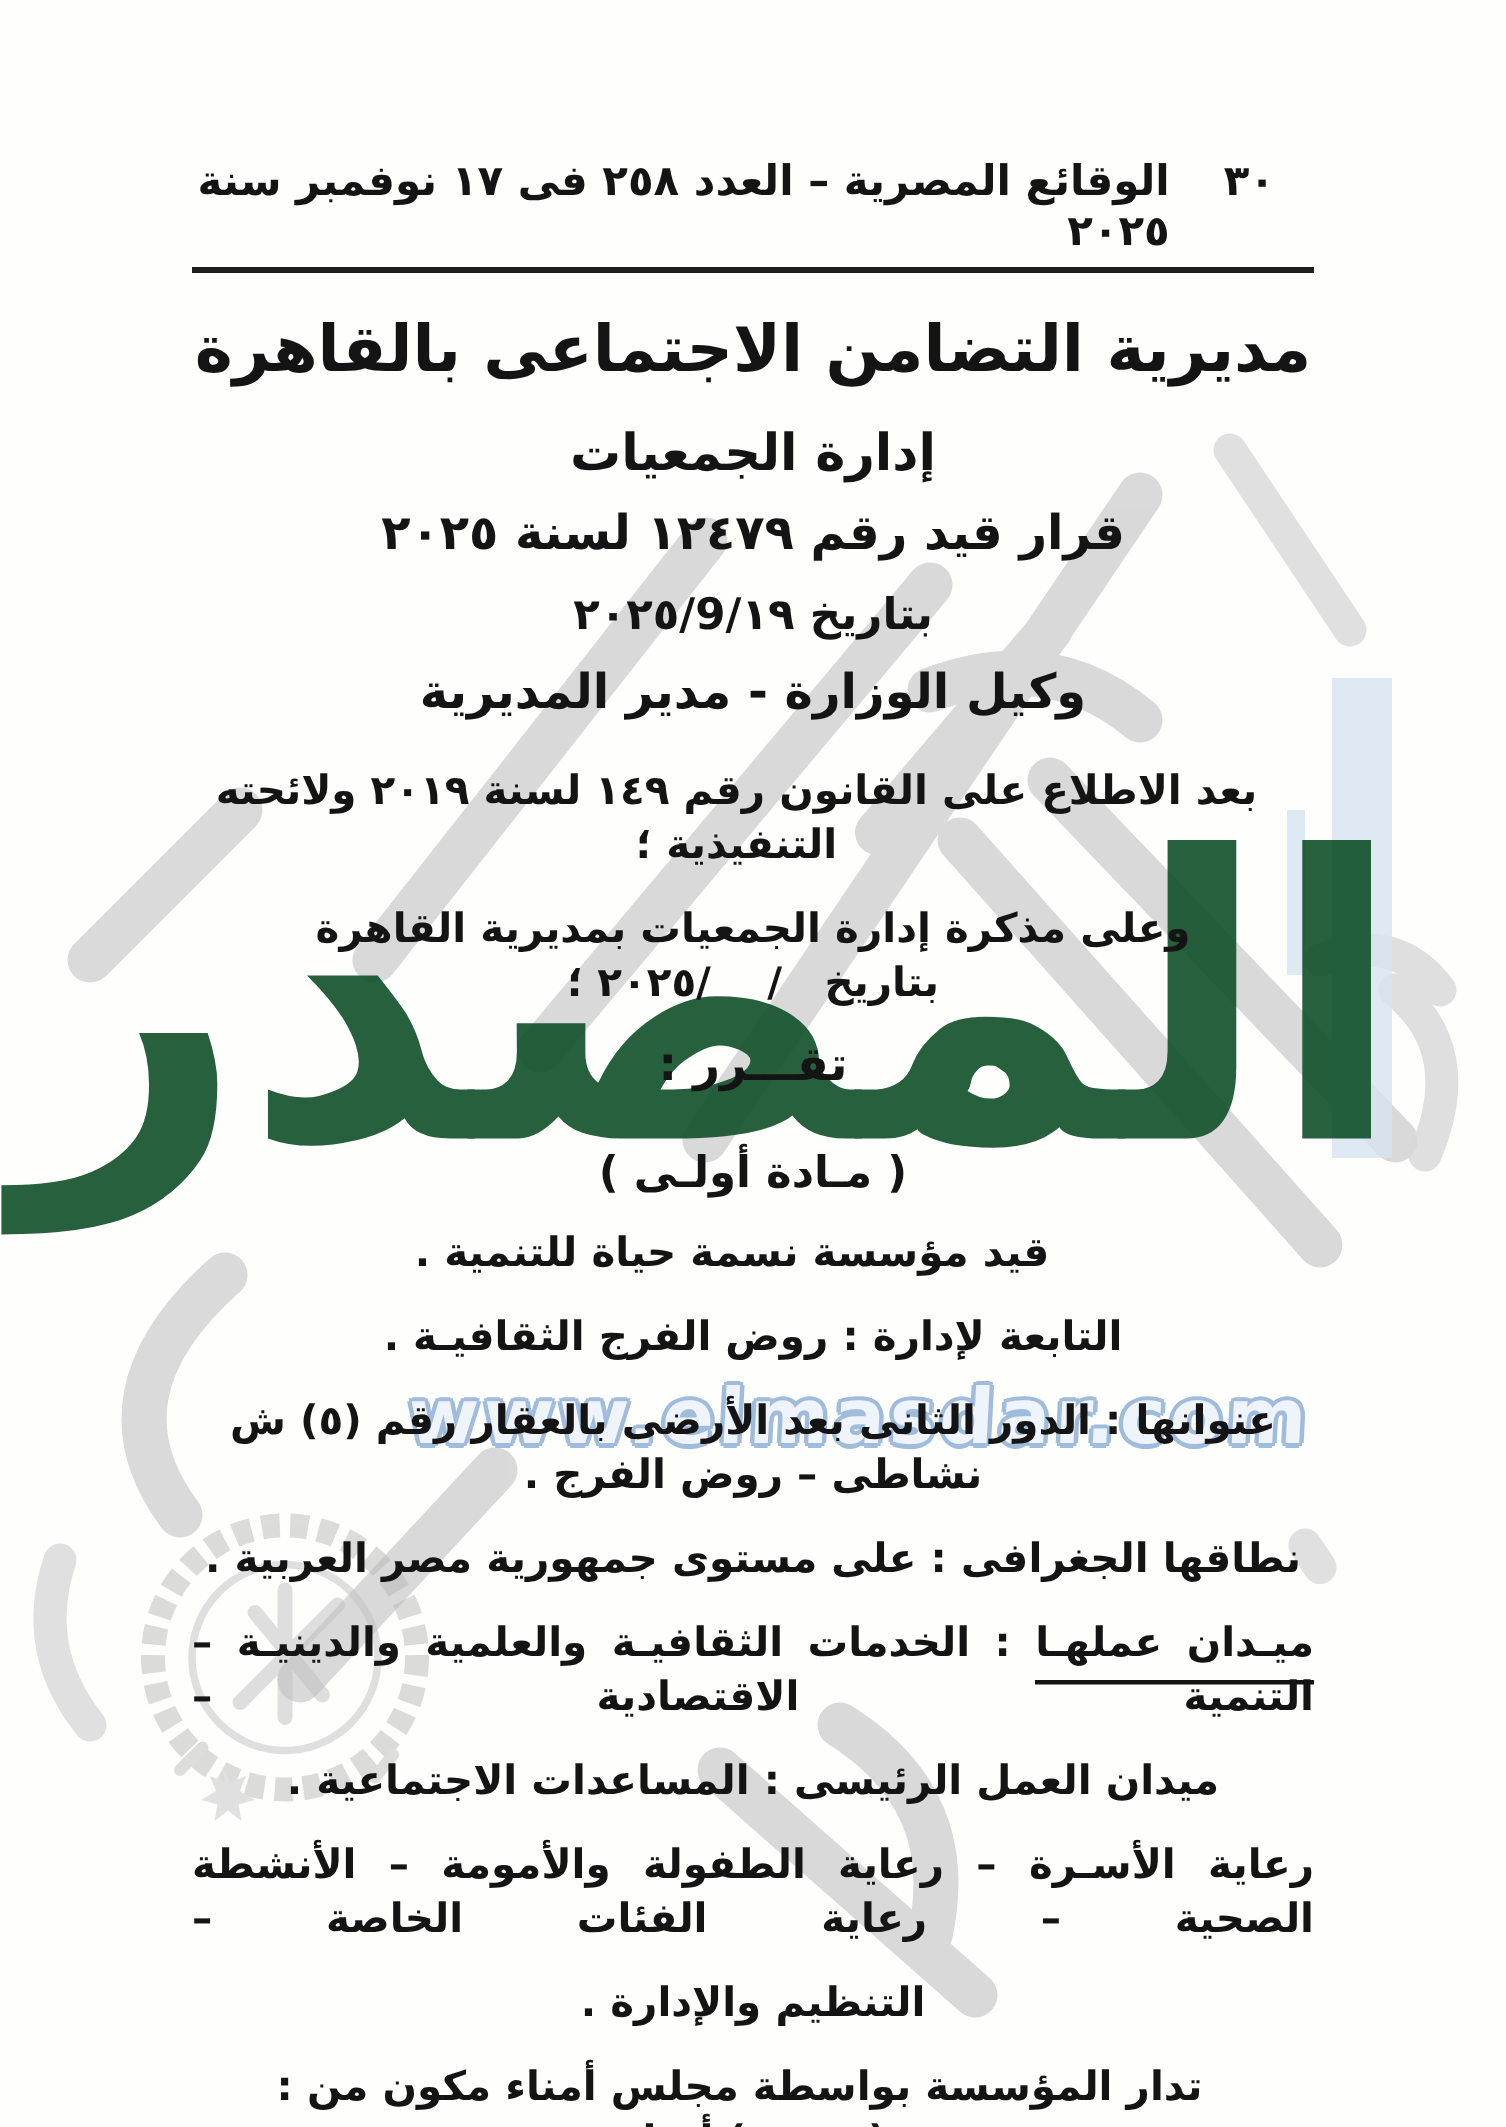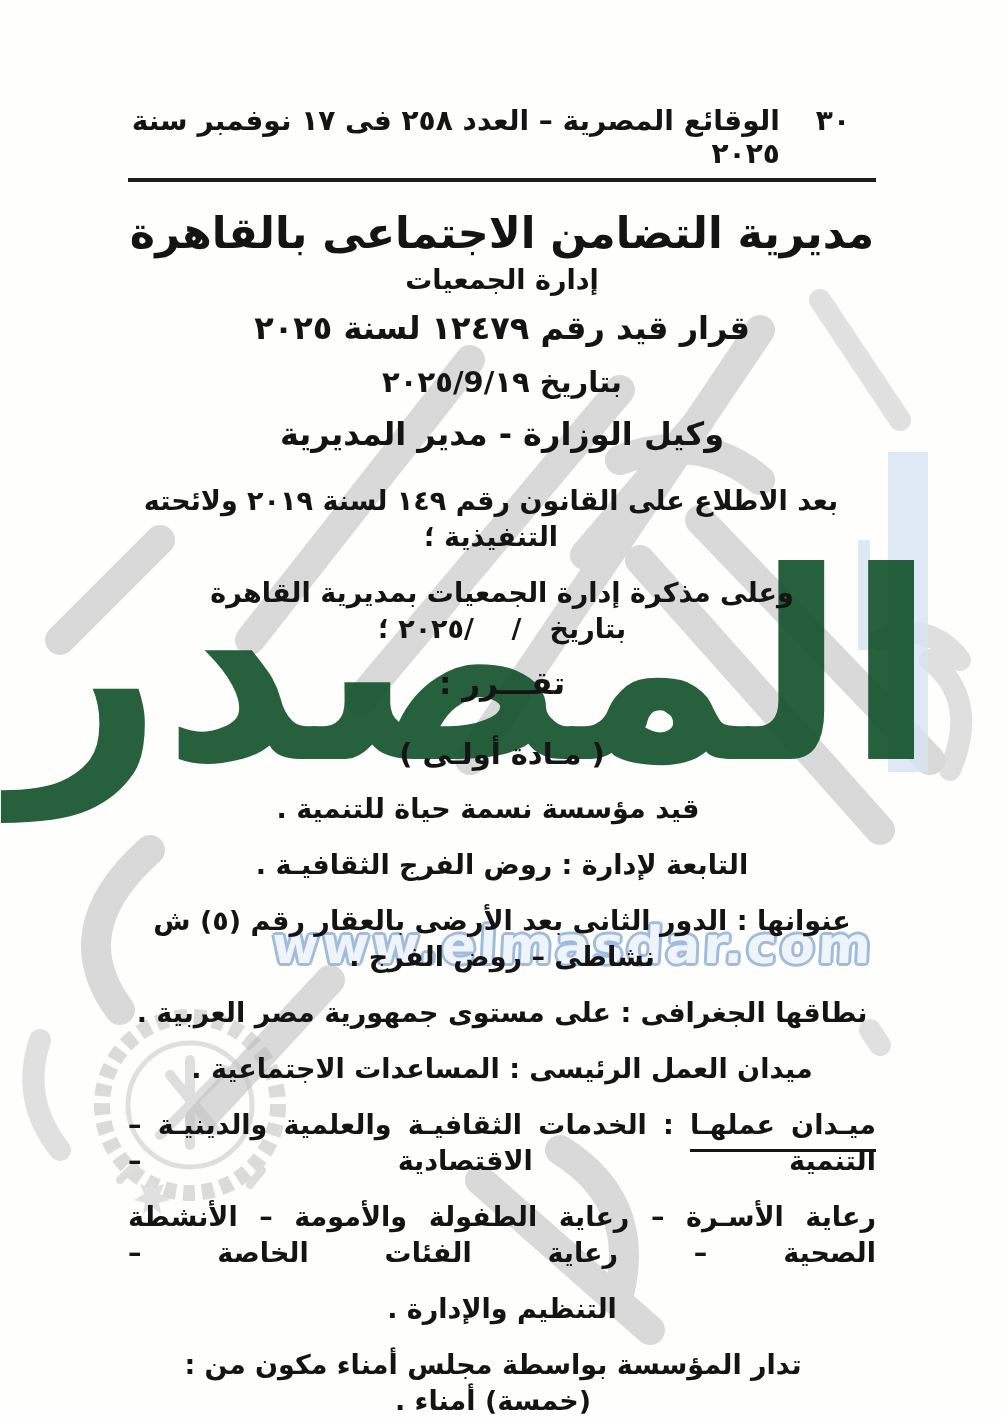--- a/index.html
+++ b/index.html
@@ -35,21 +35,21 @@
     padding:0 128px; font-weight:bold;
   }
   .hdr{
     display:flex; align-items:baseline; gap:36px;
     padding-top:104px; font-size:28px;
   }
   .hdr .pn{ margin-right:26px;text-align:right; }
   .rule{ border-bottom:4px solid #1d1d1d; margin-top:8px; }
   .c{ text-align:center; }
   .t-main   { margin-top:24px; font-size:43px; line-height:1.3; }
-  .t-dept   { margin-top:2px; font-size:27px; }
+  .t-dept   { margin-top:20px; font-size:34px; }
   .t-decree { margin-top:14px; font-size:32px; }
   .t-date   { margin-top:18px; font-size:29px; }
   .t-auth   { margin-top:16px; font-size:32px; }
   .line{ margin-top:20px; font-size:27px; line-height:36px; text-align:center; }
   .ind22{ padding-right:22px; }
   .ind28{ padding-right:28px; }
   .ind18{ padding-right:18px; }
   .mt30{ margin-top:30px; }
   .h-qarrar{ margin-top:18px; font-size:31px; text-align:center; }
   .h-mada  { margin-top:36px; font-size:29px; text-align:center; }
@@ -117,22 +117,22 @@
     <p class="line mt30 ind22">بعد الاطلاع على القانون رقم ١٤٩ لسنة ٢٠١٩ ولائحته التنفيذية ؛</p>
     <p class="line">وعلى مذكرة إدارة الجمعيات بمديرية القاهرة بتاريخ&nbsp;&nbsp;&nbsp;/&nbsp;&nbsp;&nbsp;&nbsp;/٢٠٢٥ ؛</p>
 
     <div class="h-qarrar">تقـــرر :</div>
     <div class="h-mada">( مـادة أولـى )</div>
 
     <p class="line ind28">قيد مؤسسة نسمة حياة للتنمية .</p>
     <p class="line">التابعة لإدارة : روض الفرج الثقافيـة .</p>
     <p class="line">عنوانها : الدور الثانى بعد الأرضى بالعقار رقم (٥) ش نشاطى – روض الفرج .</p>
     <p class="line">نطاقها الجغرافى : على مستوى جمهورية مصر العربية .</p>
+    <p class="line just"><span class="ul">ميـدان عملهـا</span><span> :  الخدمات الثقافيـة والعلمية والدينيـة – التنمية الاقتصادية –</span></p>
+
     <p class="line">ميدان العمل الرئيسى : المساعدات الاجتماعية .</p>
-
-    <p class="line just"><span class="ul">ميـدان عملهـا</span><span> :  الخدمات الثقافيـة والعلمية والدينيـة – التنمية الاقتصادية –</span></p>
     <p class="line just">رعاية الأسـرة – رعاية الطفولة والأمومة – الأنشطة الصحية – رعاية الفئات الخاصة –</p>
     <p class="line">التنظيم والإدارة .</p>
 
     <p class="line ind18">تدار المؤسسة بواسطة مجلس أمناء مكون من : (خمسة) أمناء .</p>
 
   </div>
 </div>
 
 </body></html>

